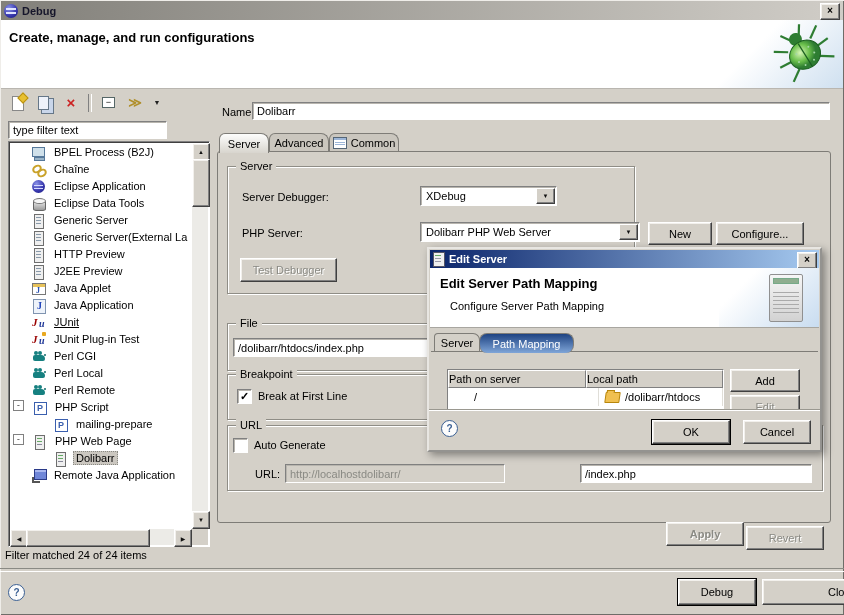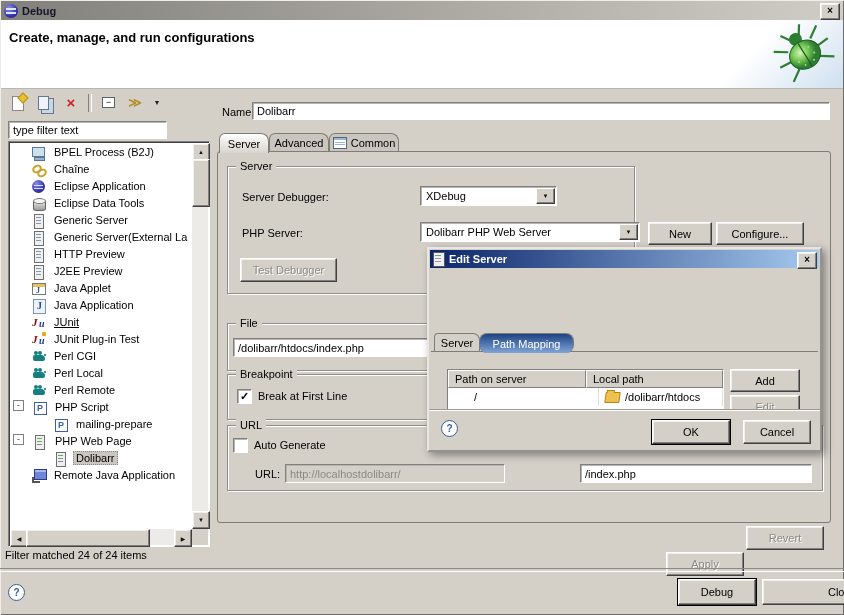--- a/index.html
+++ b/index.html
@@ -140,21 +140,21 @@
         background:repeating-linear-gradient(#0000 0 3px,#aaa 3px 4px);}
   .dtab{position:absolute;top:84px;height:18px;border:1px solid #7e7c77;border-bottom:none;border-radius:4px 7px 0 0;
         display:flex;align-items:center;justify-content:center;background:#d4d0c8;}
   .dtab.active{height:19px;background:linear-gradient(#1e4382,#7fa5d8);color:#fff;z-index:3;border-radius:8px;}
   .dtabline{position:absolute;left:2px;right:2px;top:102px;height:1px;background:#7e7c77;}
   .dcontent{position:absolute;left:0;right:0;top:103px;height:57px;overflow:hidden;}
   .ptable{position:absolute;left:18px;top:17px;width:275px;height:56px;background:#fff;
           border:1px solid;border-color:#808080 #fff #fff #808080;}
   .phead{display:flex;}
   .phc{height:16px;background:#d4d0c8;border:1px solid;border-color:#fff #808080 #808080 #fff;
-       display:flex;align-items:center;padding-left:6px;}
+       display:flex;align-items:center;}
   .prow{display:flex;}
   .pc{height:18px;display:flex;align-items:center;border-right:1px solid #e0ded8;}
   .folder{width:13px;height:9px;background:#f0c050;border:1px solid #b8860b;border-radius:1px;position:relative;
           transform:skewX(-8deg);margin:0 5px 0 6px;}
   .folder::before{content:"";position:absolute;left:0;top:-3px;width:6px;height:2px;background:#f0c050;border:1px solid #b8860b;border-bottom:none;}
   .dbottom{position:absolute;left:0;right:0;top:160px;height:37px;background:#d4d0c8;
            border-top:1px solid #9a9890;box-shadow:0 1px 0 #fff inset;}
   .sep{position:absolute;left:0;top:568px;width:844px;height:2px;border-top:1px solid #8a8a84;border-bottom:1px solid #fff;}
 </style>
 </head>
@@ -364,34 +364,40 @@
 
   <div class="grp" style="left:227px;top:425px;width:594px;height:64px;">
     <span class="legend">URL</span>
   </div>
   <span class="cb" style="left:233px;top:438px;"></span>
   <span class="lbl" style="left:254px;top:439px;">Auto Generate</span>
   <span class="lbl" style="left:255px;top:468px;">URL:</span>
   <input class="tinput dis" style="left: 285px; top: 464px; width: 210px; height: 15px;" value="http://localhostdolibarr/">
   <input class="tinput" style="left: 580px; top: 464px; width: 222px; height: 15px;" value="/index.php">
 
-  <div class="btn disabled" style="left:666px;top:552px;width:76px;height:22px;">Apply</div>
+  <div class="btn disabled" style="left:666px;top:522px;width:76px;height:22px;font-weight:bold;">Apply</div>
   <div class="btn disabled" style="left:746px;top:526px;width:76px;height:22px;">Revert</div>
 
   <div class="sep"></div>
 
   <span class="help" style="left:8px;top:584px;">?</span>
   <div class="btn default" style="left:678px;top:579px;width:76px;height:24px;">Debug</div>
   <div class="btn" style="left:762px;top:579px;width:64px;height:24px;padding-left:47px;">Close</div>
 
   <div class="dlg">
     <div class="dtitle">
       <span class="dsrv"></span>
       <span class="dttl">Edit Server</span>
       <span class="btn xbtn" style="right:2px;">×</span>
+    </div>
+    <div class="dhead">
+      <div class="hgrad"></div>
+      <div class="h1">Edit Server Path Mapping</div>
+      <div class="h2">Configure Server Path Mapping</div>
+      <span class="tower"></span>
     </div>
     <div class="dtab" style="left:5px;width:44px;">
       <span>Server</span>
     </div>
     <div class="dtab active" style="left:50px;width:93px;">
       <span>Path Mapping</span>
     </div>
     <div class="dtabline"></div>
     <div class="dcontent">
       <div class="ptable" id="ptable">

